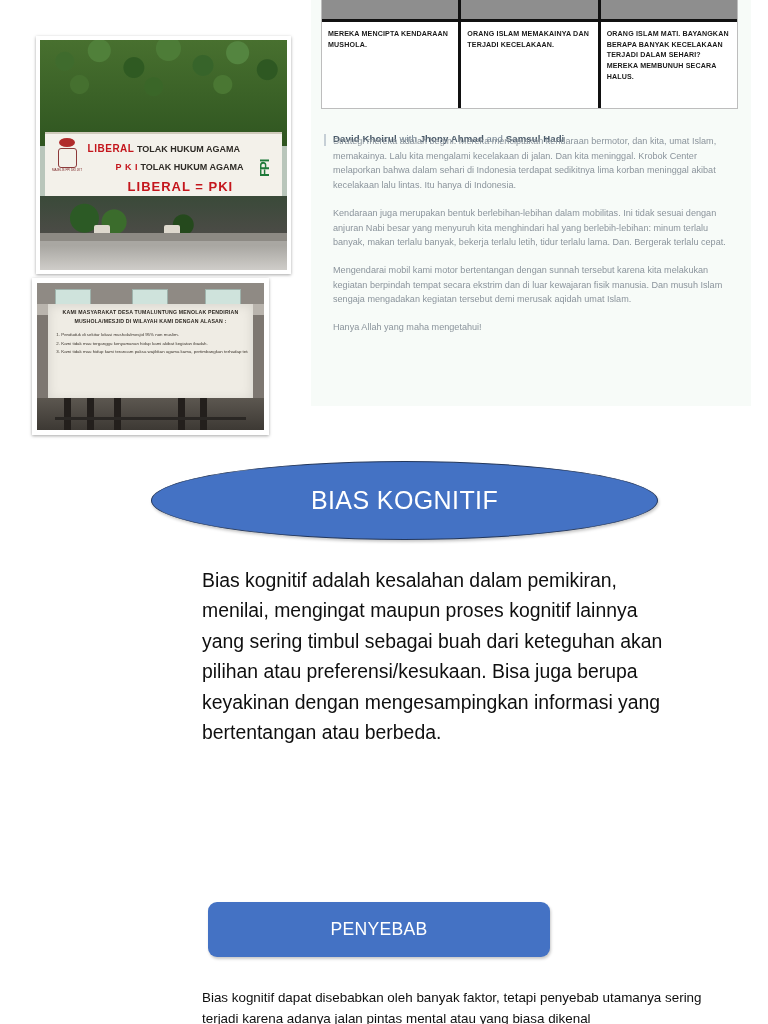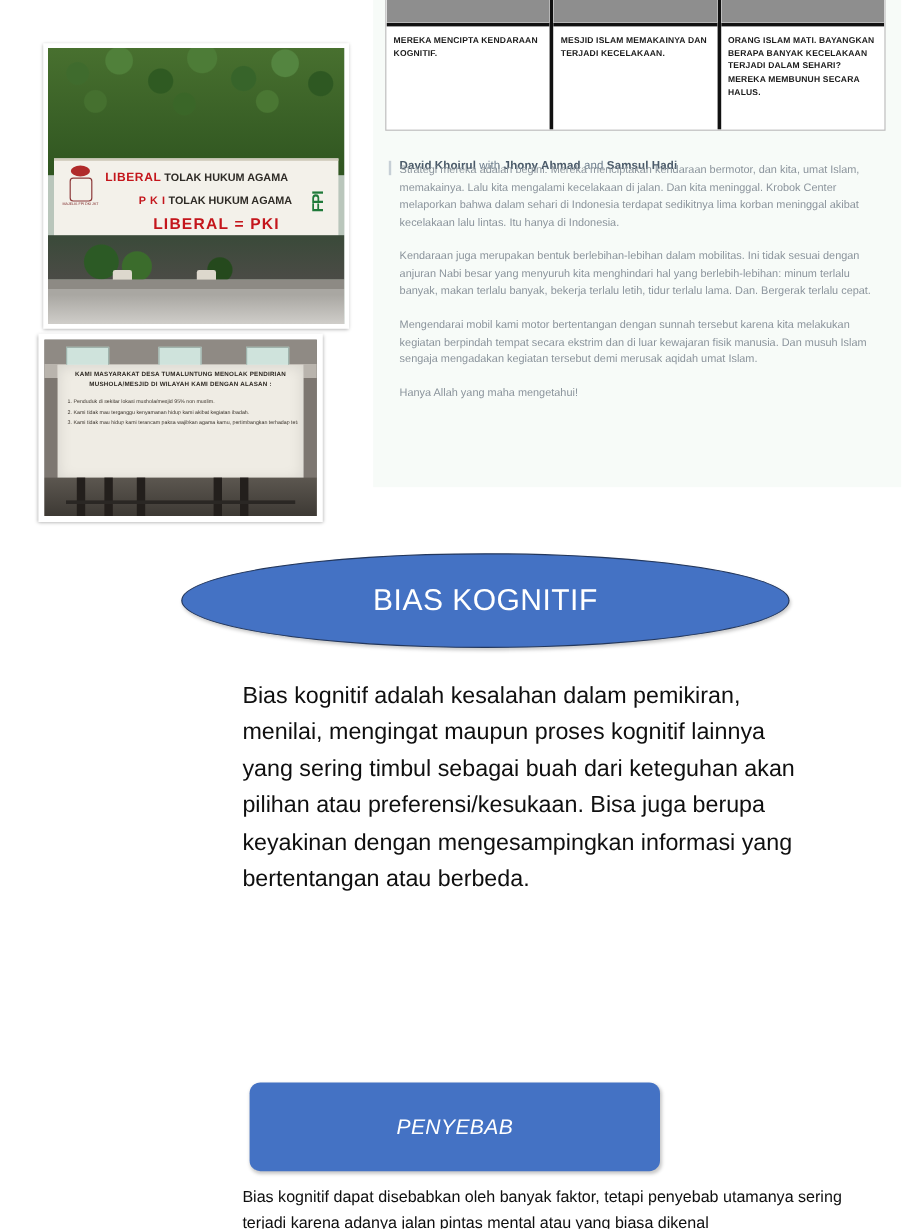--- a/index.html
+++ b/index.html
@@ -213,25 +213,25 @@
   }
 
   
   #definition-paragraph {
     left: 202px; top: 565px; width: 462px;
     font-size: 19.4px; line-height: 1.57; color: #0f0f0f;
   }
 
   
   #penyebab-button {
-    left: 208px; top: 902px; width: 342px; height: 74px;
+    left: 208px; top: 902px; width: 342px; height: 55px;
     background: #4472c4;
     border-radius: 9px;
     box-shadow: 1px 2px 3px rgba(0,0,0,.22);
-    display: flex; align-items: center; justify-content: center; font-style: italic;
+    display: flex; align-items: center; justify-content: center;
   }
   #penyebab-label { color: #ffffff; font-size: 17.6px; letter-spacing: .3px; }
   #penyebab-paragraph {
     left: 202px; top: 988px; width: 530px;
     font-size: 13.4px; line-height: 1.56; color: #0f0f0f;
   }
 </style>
 </head>
 <body>
 
@@ -303,29 +303,29 @@
 
 <div class="abs" id="fb-post-screenshot">
 
   <div id="comic-strip">
 
     <div class="comic-panel">
       <div class="panel-art">
         <div class="ground"></div>
 
       </div>
-      <div class="panel-caption">MEREKA MENCIPTA KENDARAAN KOGNITIF.</div>
+      <div class="panel-caption">MEREKA MENCIPTA KENDARAAN MUSHOLA.</div>
     </div>
 
     <div class="comic-panel">
       <div class="panel-art">
         <div class="ground"></div>
 
       </div>
-      <div class="panel-caption">MESJID ISLAM MEMAKAINYA DAN TERJADI KECELAKAAN.</div>
+      <div class="panel-caption">ORANG ISLAM MEMAKAINYA DAN TERJADI KECELAKAAN.</div>
     </div>
 
     <div class="comic-panel">
       <div class="panel-art">
         <div class="ground"></div>
 
       </div>
       <div class="panel-caption">ORANG ISLAM MATI. BAYANGKAN BERAPA BANYAK KECELAKAAN TERJADI DALAM SEHARI? MEREKA MEMBUNUH SECARA HALUS.</div>
     </div>
 

